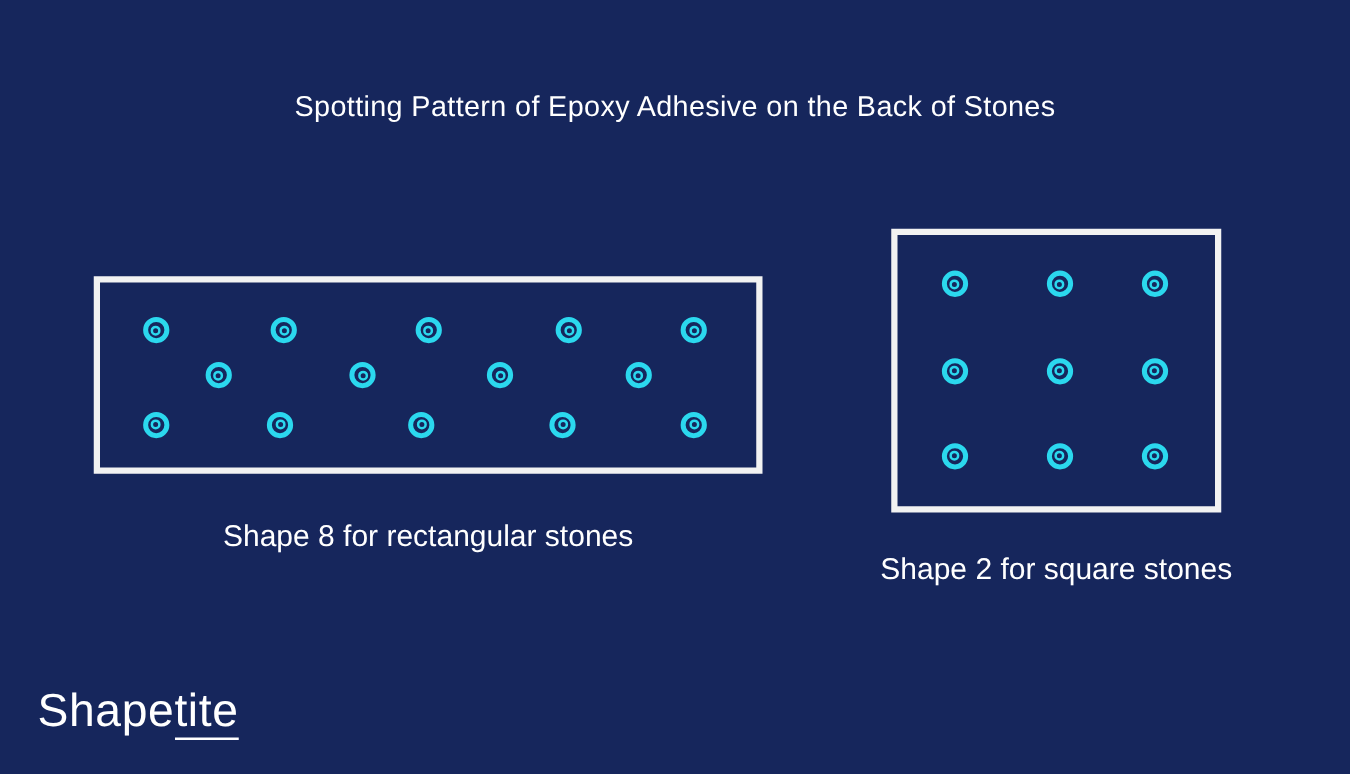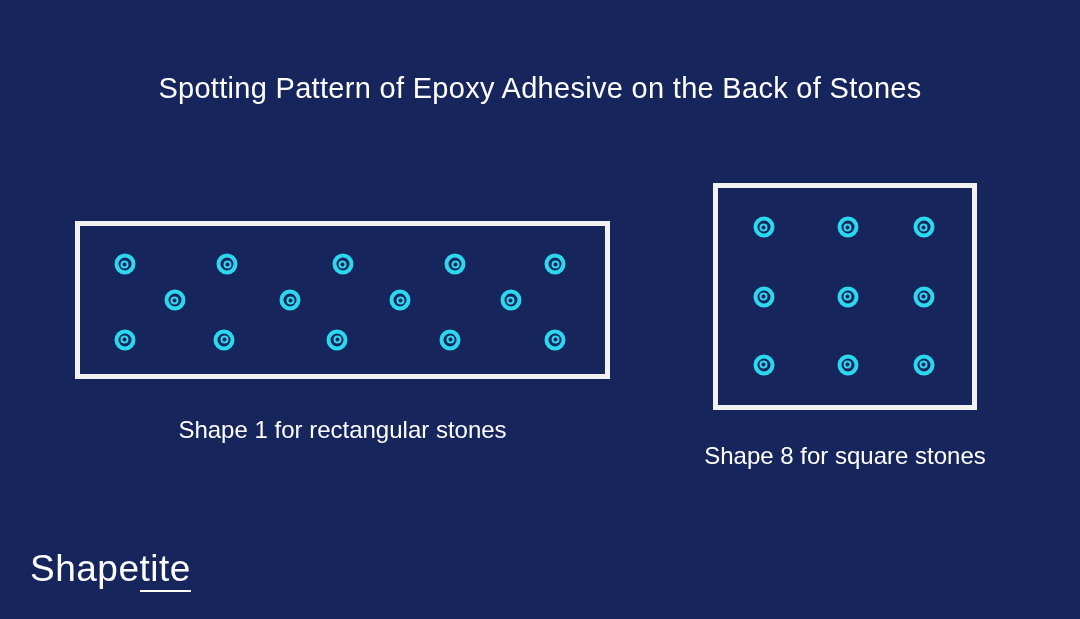--- a/index.html
+++ b/index.html
@@ -14,21 +14,21 @@
     background: #16265C;
     font-family: "Liberation Sans", sans-serif;
     color: #FFFFFF;
   }
   .page-title {
     position: absolute;
     top: 72px;
     left: 0;
     width: 100%;
     text-align: center;
-    font-size: 29px;
+    font-size: 23px;
     font-weight: 400;
     letter-spacing: 0.3px;
     color: #FFFFFF;
   }
   .shape-box {
     position: absolute;
     border: 5px solid #F2F2F2;
     background: transparent;
     box-sizing: border-box;
   }
@@ -166,17 +166,17 @@
       <span class="dot-inner" style="border-color: rgb(43, 216, 238);"></span>
     </span>
     <span class="dot" style="left: 51%; top: 81.5%; border-color: rgb(43, 216, 238);">
       <span class="dot-inner" style="border-color: rgb(43, 216, 238);"></span>
     </span>
     <span class="dot" style="left: 81%; top: 81.5%; border-color: rgb(43, 216, 238);">
       <span class="dot-inner" style="border-color: rgb(43, 216, 238);"></span>
     </span>
   </div>
 
-<div class="caption caption-1">Shape 1 for rectangular stones</div>
+<div class="caption caption-1">Shape 8 for rectangular stones</div>
 
-<div class="caption caption-2">Shape 8 for square stones</div>
+<div class="caption caption-2">Shape 2 for square stones</div>
 
 <div class="logo"><span>Shape</span><span class="logo-suffix">tite</span></div>
 
 </body></html>

